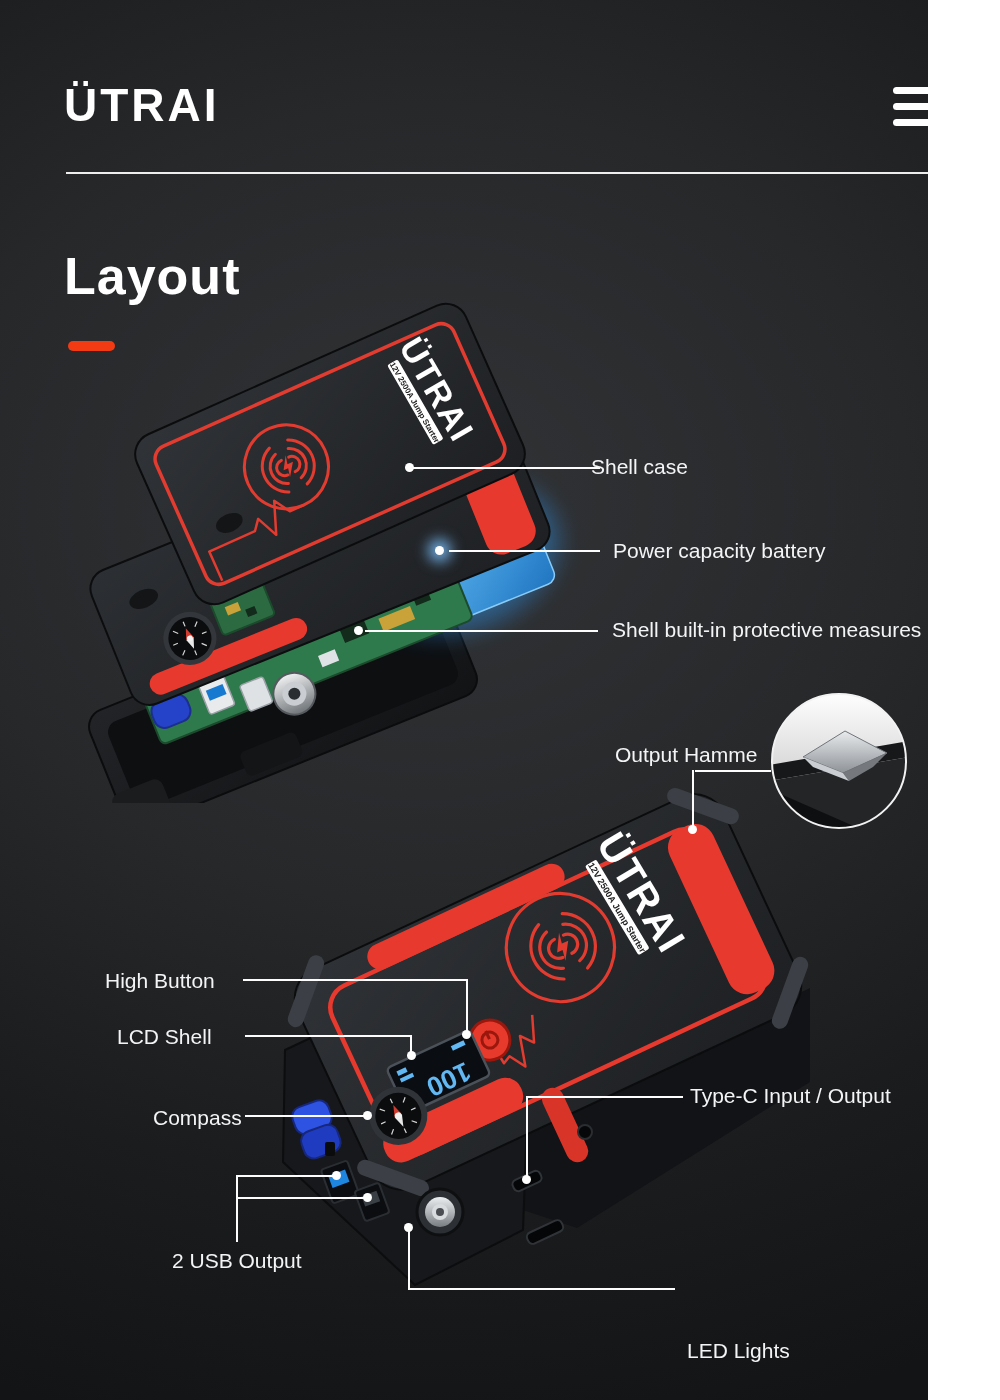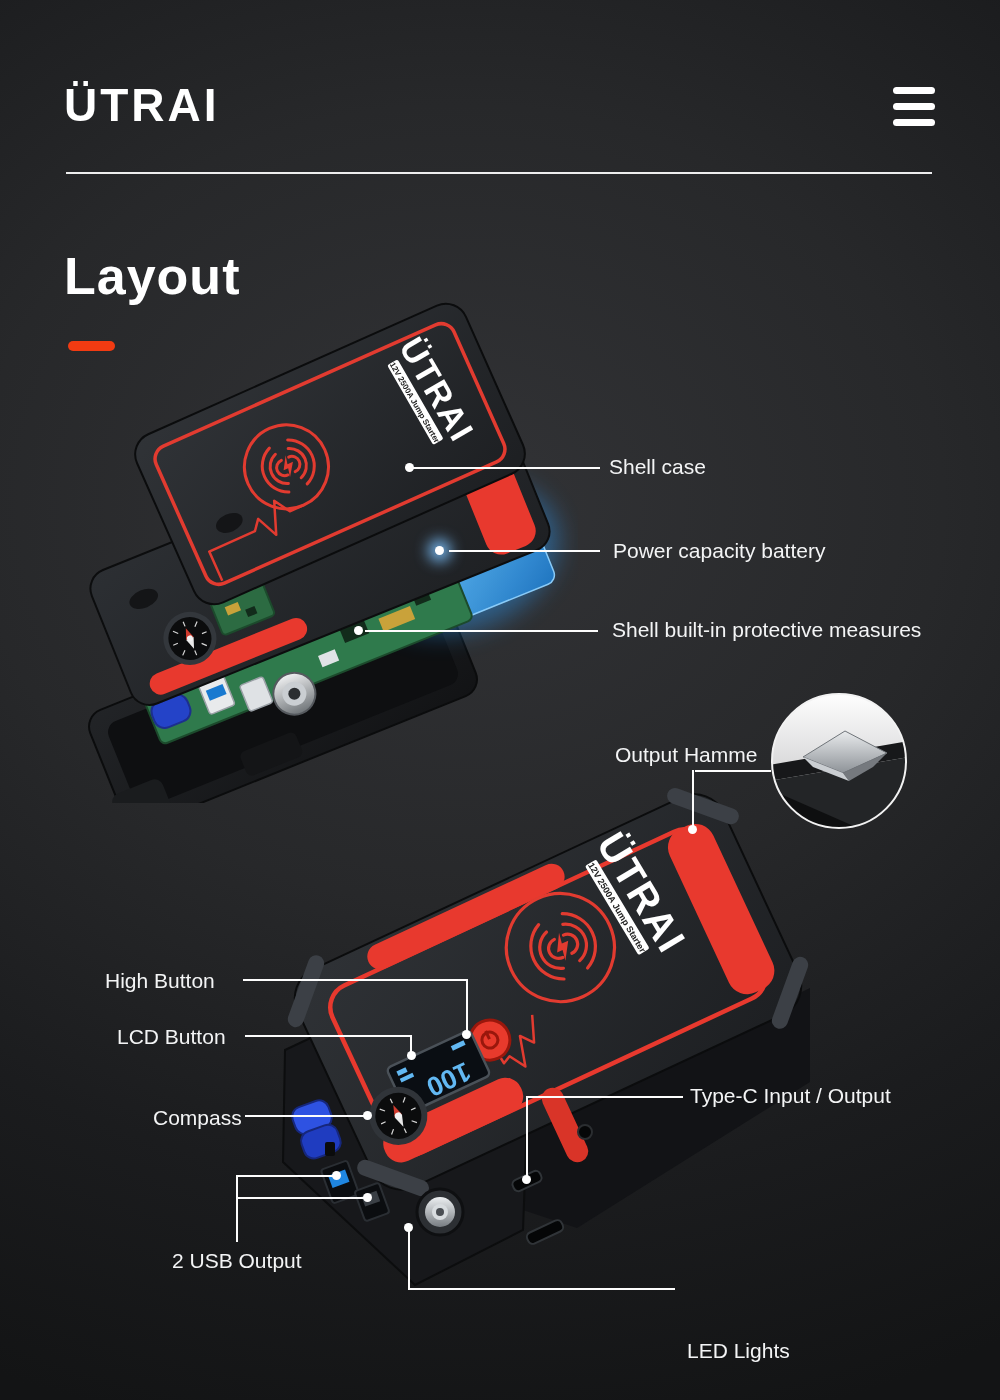--- a/index.html
+++ b/index.html
@@ -1,17 +1,17 @@
 <!DOCTYPE html>
 <html><head>
 <meta charset="utf-8">
 <style>
   html,body{margin:0;padding:0;}
   .page{
-    position:relative;width:1000px;height:1400px;overflow:hidden;
+    position:relative;width:928px;height:1400px;overflow:hidden;
     background:radial-gradient(1150px 950px at 46% 36%, #323336 0%, #27282a 42%, #1b1c1e 72%, #131415 100%);
     font-family:"Liberation Sans", sans-serif;
   }
   .abs{position:absolute;}
   
   .brand{
     left:64px;top:82px;color:#ffffff;font-size:46px;font-weight:700;
     letter-spacing:3px;line-height:1;
   }
   .menu{left:893px;top:87px;display:flex;flex-direction:column;gap:9px;cursor:pointer;}
@@ -308,41 +308,41 @@
       <polygon points="0,98 96,140 0,140" fill="#0e0f10"></polygon>
       <polygon points="34,66 76,40 118,62 74,82" fill="url(#hammerMetal)" stroke="#6f7479" stroke-width="1"></polygon>
       <polygon points="74,82 118,62 104,76 80,90" fill="#75797e"></polygon>
       <polygon points="34,66 74,82 80,90 44,76" fill="#caced2"></polygon>
     </g>
     <circle cx="70" cy="70" r="67" fill="none" stroke="#f2f2f2" stroke-width="2"></circle>
   </svg>
 
   <div class="abs dot" style="left:405px;top:463px;"></div>
   <div class="abs cl-h" style="left:410px;top:467px;width:190px;"></div>
-  <div class="abs lbl" style="left:609px;top:455px;text-align:right;">Shell case</div>
+  <div class="abs lbl" style="left:591px;top:455px;text-align:right;">Shell case</div>
 
   <div class="abs dot glow" style="left:435px;top:546px;"></div>
   <div class="abs cl-h" style="left:449px;top:550px;width:151px;"></div>
   <div class="abs lbl" style="left:613px;top:539px;">Power capacity battery</div>
 
   <div class="abs dot" style="left:354px;top:626px;"></div>
   <div class="abs cl-h" style="left:365px;top:630px;width:233px;"></div>
   <div class="abs lbl" style="left:612px;top:618px;">Shell built-in protective measures</div>
 
   <div class="abs lbl" style="left:615px;top:743px;">Output Hamme</div>
   <div class="abs cl-h" style="left:695px;top:770px;width:76px;"></div>
   <div class="abs cl-v" style="left:692px;top:770px;height:56px;"></div>
   <div class="abs dot" style="left:688px;top:825px;"></div>
 
   <div class="abs lbl" style="left:105px;top:969px;">High Button</div>
   <div class="abs cl-h" style="left:243px;top:979px;width:225px;"></div>
   <div class="abs cl-v" style="left:466px;top:979px;height:52px;"></div>
   <div class="abs dot" style="left:462px;top:1030px;"></div>
 
-  <div class="abs lbl" style="left:117px;top:1025px;">LCD Button</div>
+  <div class="abs lbl" style="left:117px;top:1025px;">LCD Shell</div>
   <div class="abs cl-h" style="left:245px;top:1035px;width:167px;"></div>
   <div class="abs cl-v" style="left:410px;top:1035px;height:17px;"></div>
   <div class="abs dot" style="left:407px;top:1051px;"></div>
 
   <div class="abs lbl" style="left:153px;top:1106px;">Compass</div>
   <div class="abs cl-h" style="left:245px;top:1115px;width:120px;"></div>
   <div class="abs dot" style="left:363px;top:1111px;"></div>
 
   <div class="abs lbl" style="left:690px;top:1084px;">Type-C Input / Output</div>
   <div class="abs cl-h" style="left:527px;top:1096px;width:156px;"></div>

